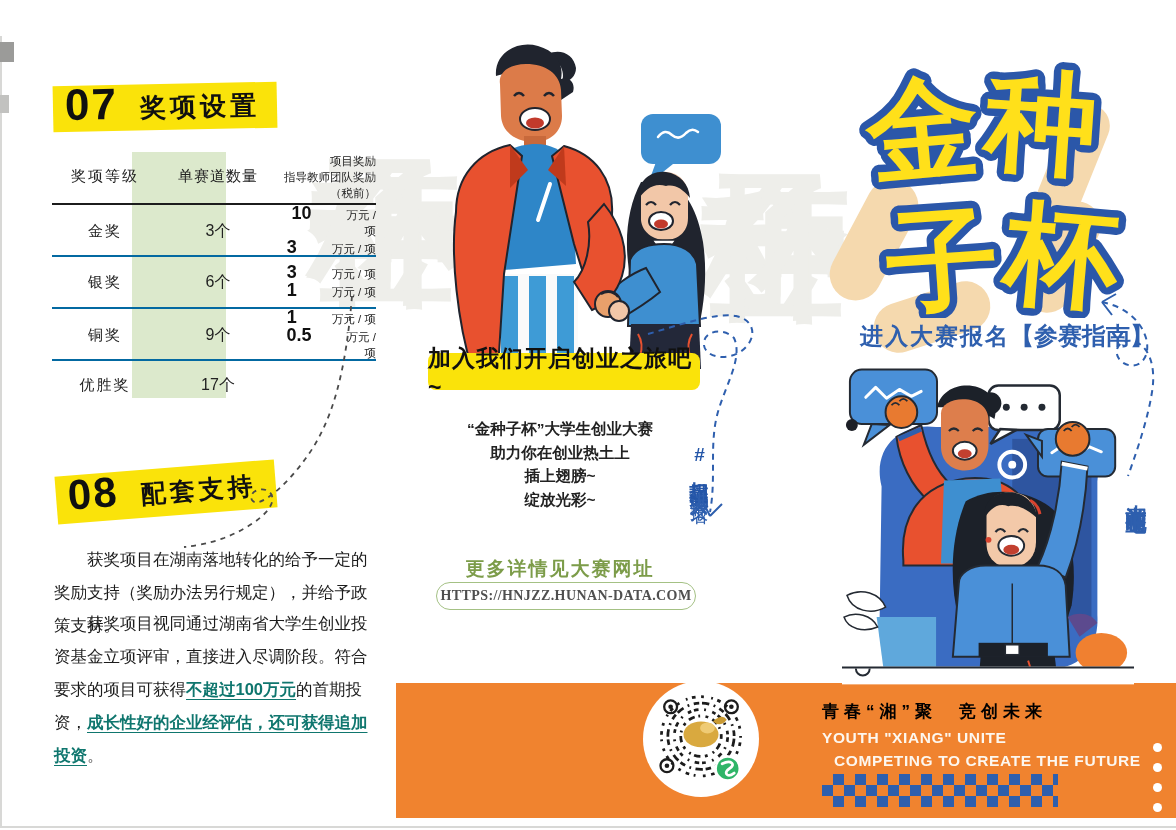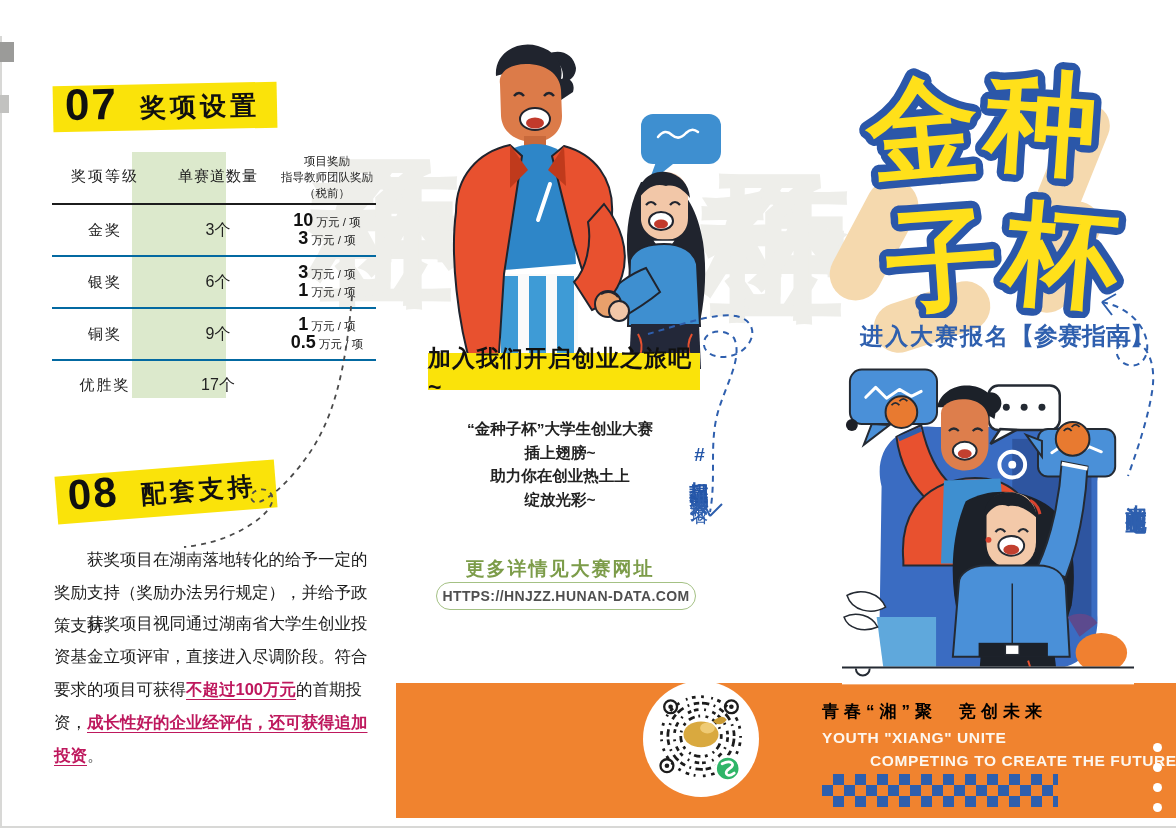--- a/index.html
+++ b/index.html
@@ -17,38 +17,38 @@
               transform:translateY(-4px);}
   .badge .bt{font-size:26px;font-weight:800;color:#101010;margin-left:22px;letter-spacing:4px;}
 
   .green-col{background:#DCE9CC;z-index:1;}
   .trow{display:grid;grid-template-columns:106px 120px 1fr;align-items:center;z-index:2;position:relative;}
   .thead{height:53px;border-bottom:2px solid #1c1c1c;}
   .tdata{height:50px;border-bottom:2px solid #0369a1;}
   .tdata.last{border-bottom:none;height:48px;}
   .c1{text-align:center;font-size:15px;letter-spacing:2px;color:#222;}
   .c2{text-align:center;font-size:16px;color:#222;}
-  .c3{text-align:center;font-size:11.5px;line-height:16px;color:#222;}
+  .c3{text-align:right;font-size:11.5px;line-height:16px;color:#222;}
   .amt{font-size:18px;font-weight:800;color:#111;}
-  .unit{font-size:11.5px;color:#222;}
+  .unit{font-size:11.5px;color:#222;margin-left:32px;}
 
   .para{width:322px;font-size:16.5px;line-height:33px;font-weight:500;color:#1c1c1c;
         text-indent:2em;z-index:4;}
-  .hl{color:#be185d;font-weight:800;text-decoration:underline;text-underline-offset:4px;}
+  .hl{color:#0f766e;font-weight:800;text-decoration:underline;text-underline-offset:4px;}
 
   
   .banner{background:#FAE30A;display:flex;align-items:center;justify-content:center;
-          font-size:23px;font-weight:900;letter-spacing:1px;color:#101010;z-index:5;}
+          font-size:23px;font-weight:900;letter-spacing:1px;color:#101010;z-index:5;border-radius:8px;}
   .slogan{width:290px;text-align:center;font-size:15.5px;line-height:23.5px;font-weight:700;
           color:#222;z-index:4;}
   .more-info{width:290px;text-align:center;font-size:19px;font-weight:800;color:#7C9C49;
              letter-spacing:2px;z-index:4;}
   .url-pill{width:258px;height:26px;border:1.5px solid #A4C184;border-radius:14px;background:#fff;
             display:flex;align-items:center;justify-content:center;font-size:14px;font-weight:700;
-            color:#4F4F4F;letter-spacing:.4px;z-index:4;}
+            color:#4F4F4F;letter-spacing:.4px;z-index:4;font-family:Liberation Serif, serif;}
   .v-note{writing-mode:vertical-rl;text-orientation:upright;z-index:4;line-height:22px;}
   .v-note .b{font-size:19px;font-weight:900;color:#2456A8;letter-spacing:2px;}
   .v-note .r{font-size:18px;font-weight:500;color:#2E5FAE;letter-spacing:3px;}
 
   
   .peach{background:#F5D9AE;border-radius:30px;z-index:1;}
   .subtitle{font-size:23px;color:#2E5FAE;font-weight:600;letter-spacing:2px;z-index:4;white-space:nowrap;}
   .subtitle .brk{font-weight:900;font-size:24px;letter-spacing:0;}
   .v-slogan{writing-mode:vertical-rl;text-orientation:upright;font-size:21px;font-weight:700;
             color:#2E5FAE;letter-spacing:2px;z-index:4;}
@@ -189,22 +189,22 @@
         <circle cx="221" cy="287" r="10" fill="#F2C7A8" stroke="#20242E" stroke-width="2"></circle>
         <path d="M203 270 q10 -5 17 3" stroke="#20242E" stroke-width="2" fill="none"></path>
       </g>
     </svg>
   </div>
 
   <div class="abs banner" style="left:428px;top:353px;width:272px;height:37px;">加入我们开启创业之旅吧~</div>
 
   <div class="abs slogan" style="left:415px;top:417px;">
     <div>“金种子杯”大学生创业大赛</div>
+    <div>助力你在创业热土上</div>
     <div>插上翅膀~</div>
-    <div>助力你在创业热土上</div>
     <div>绽放光彩~</div>
   </div>
 
   <div class="abs more-info" style="left:415px;top:556px;">更多详情见大赛网址</div>
 
   <div class="abs url-pill" style="left:436px;top:582px;">HTTPS://HNJZZ.HUNAN-DATA.COM</div>
 
   <div class="abs v-note" style="left:688px;top:444px;height:200px;">
     <span class="b">#扫描二维码</span><span class="r">进入大赛报名</span>
   </div>
@@ -331,21 +331,21 @@
       </g>
       <g>
         <circle cx="92" cy="95" r="13" fill="#2FB568" stroke="#fff" stroke-width="2.5"></circle>
         <path d="M86 90 C96 85 101 91 94 95 C87 99 91 106 99 100" stroke="#fff" stroke-width="3" fill="none" stroke-linecap="round"></path>
       </g>
     </svg>
   </div>
 
   <div class="abs f-cn" style="left:822px;top:700px;">青春“湘”聚　竞创未来</div>
   <div class="abs f-en" style="left:822px;top:729px;">YOUTH "XIANG" UNITE</div>
-  <div class="abs f-en" style="left:870px;top:752px;">COMPETING TO CREATE THE FUTURE</div>
+  <div class="abs f-en" style="left:834px;top:752px;">COMPETING TO CREATE THE FUTURE</div>
   <div class="abs checker" style="left:822px;top:774px;width:236px;height:33px;"></div>
   <div class="abs dotcol" style="left:1153px;top:743px;">
     <div class="d"></div>
     <div class="d"></div>
     <div class="d"></div>
     <div class="d"></div>
   </div>
 
   <svg class="abs z4" style="left:0;top:0;pointer-events:none;" width="1176" height="830" viewBox="0 0 1176 830">
     <path d="M352 296 C346 368 334 420 306 458 C286 486 258 510 252 500 C247 490 268 484 272 496 C276 510 250 528 224 538 C210 543 196 546 184 547" stroke="#4a4a4a" stroke-width="1.8" stroke-dasharray="5 5" fill="none"></path>

